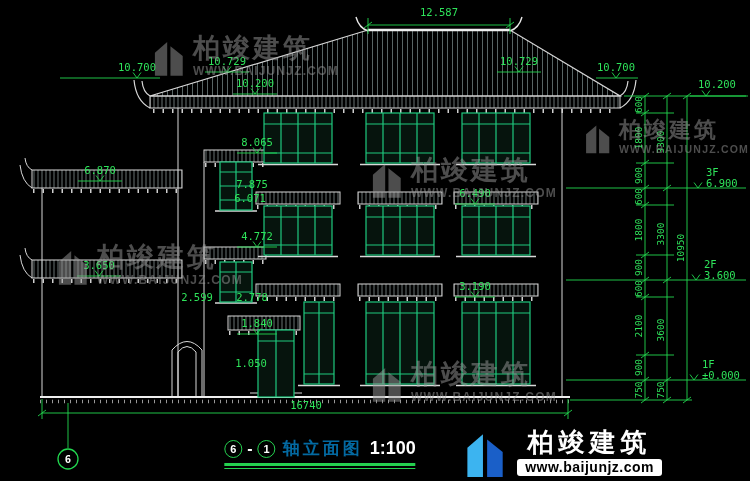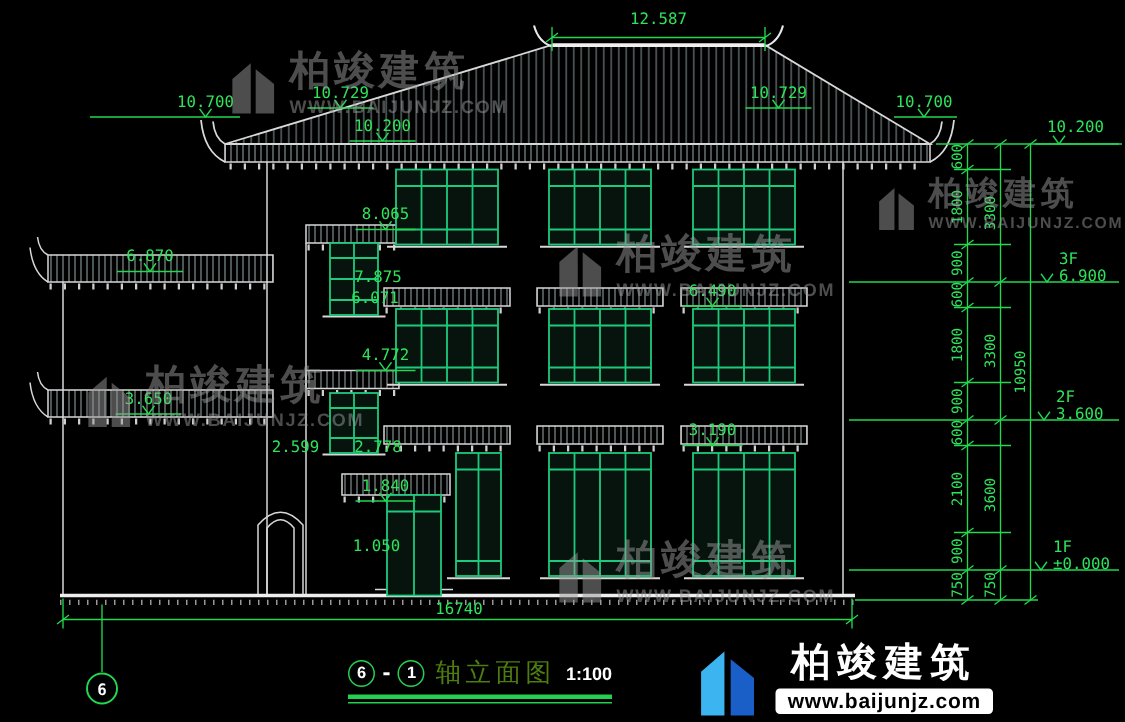--- a/index.html
+++ b/index.html
@@ -16,22 +16,22 @@
   .wm-name{color:#9a9a9a;font-size:27px;font-weight:bold;letter-spacing:3px;line-height:1.05;white-space:nowrap;font-family:"DejaVu Sans",sans-serif}
   .wm-url{color:#9a9a9a;font-size:12px;font-weight:bold;letter-spacing:1.2px;margin-top:2px;white-space:nowrap}
   .wm.sm .wm-name{font-size:22px}
   .wm.sm .wm-url{font-size:10.5px}
   .wm.sm .wm-logo{width:30px;height:38px}
   
   .titleblock{position:absolute;left:320px;top:437px;transform:translateX(-50%);display:flex;flex-direction:column;align-items:center;z-index:4}
   .title-row{display:flex;align-items:center;gap:5px;color:#fff}
   .bubble{width:18px;height:18px;border:1.5px solid #25d04f;border-radius:50%;display:flex;align-items:center;justify-content:center;font-size:11px;font-weight:bold;color:#fff;flex:none}
   .title-sep{color:#fff;font-weight:bold}
-  .title-name{font-size:17px;font-weight:normal;letter-spacing:3px;color:#4d7c0f;margin:0 2px;font-family:"DejaVu Sans",sans-serif}
-  .title-scale{font-size:12px;font-weight:bold;color:#fff}
+  .title-name{font-size:17px;font-weight:bold;letter-spacing:3px;color:#0369a1;margin:0 2px;font-family:"DejaVu Sans",sans-serif}
+  .title-scale{font-size:18px;font-weight:bold;color:#fff}
   .title-underline{width:100%;height:3px;background:#25d04f;margin-top:3px}
   .title-underline2{width:100%;height:1px;background:#25d04f;margin-top:2px}
   
   .brand{position:absolute;right:2px;bottom:2px;display:flex;align-items:center;gap:7px;z-index:4}
   .brand-logo{width:52px;height:54px;flex:none}
   .brand-col{display:flex;flex-direction:column;align-items:center}
   .brand-name{color:#fff;font-size:26px;font-weight:bold;letter-spacing:5px;line-height:1.1;white-space:nowrap;font-family:"DejaVu Sans",sans-serif}
   .brand-urlbar{background:#fff;border-radius:3px;margin-top:2px;padding:0 8px;font-size:14px;font-weight:bold;color:#000;letter-spacing:.5px;line-height:17px;align-self:stretch;text-align:center}
 </style>
 </head>

